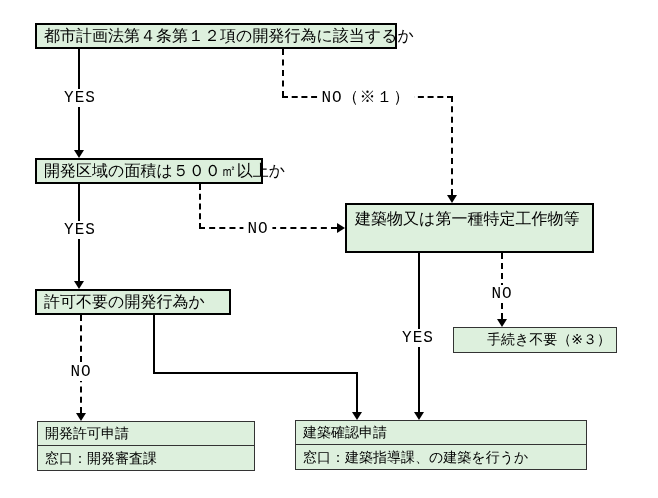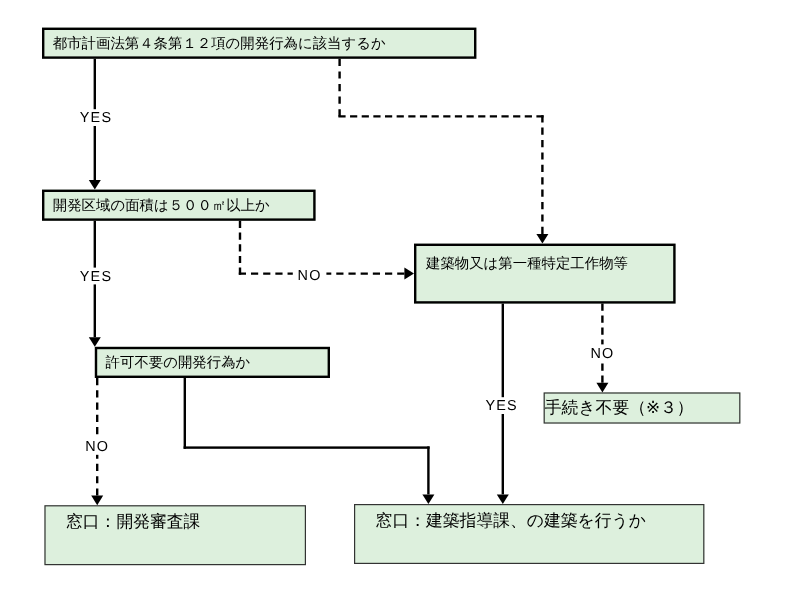--- a/index.html
+++ b/index.html
@@ -11,40 +11,40 @@
     font-family: "Liberation Sans", "DejaVu Sans", sans-serif;
     color: #000;
     overflow: hidden;
   }
   
   .qbox {
     position: absolute;
     box-sizing: border-box;
     background: var(--box-fill, #ddf0dd);
     border: 2px solid var(--box-border, #000);
-    font-size: 12px;
+    font-size: 16px;
     line-height: 22px;
     display: flex;
     align-items: center;
     padding: 0 7px;
     white-space: nowrap;
   }
   .qbox.multiline { display: block; padding: 3px 8px; line-height: 22px; }
   
   .rbox {
     position: absolute;
     box-sizing: border-box;
     background: var(--box-fill, #ddf0dd);
     border: 1px solid #333;
     font-size: 14px;
     white-space: nowrap;
   }
   .rbox .row1 { box-sizing: border-box; height: 24px; line-height: 23px; padding: 0 7px; border-bottom: 1px solid #333; }
-  .rbox .row2 { box-sizing: border-box; height: 24px; line-height: 24px; padding: 0 17px; }
-  .rbox.single { display: flex; align-items: center; justify-content: flex-start; }
+  .rbox .row2 { box-sizing: border-box; height: 24px; line-height: 24px; padding: 0 7px; }
+  .rbox.single { display: flex; align-items: center; justify-content: center; padding-left: 28px; }
   
   .vline { position: absolute; width: 0; border-left: 2px solid var(--line-color, #000); }
   .hline { position: absolute; height: 0; border-top: 2px solid var(--line-color, #000); }
   .vdash { position: absolute; width: 0; border-left: 2px dashed var(--line-color, #000); }
   .hdash { position: absolute; height: 0; border-top: 2px dashed var(--line-color, #000); }
   
   .arrow-down {
     position: absolute; width: 0; height: 0;
     border-left: 5px solid transparent;
     border-right: 5px solid transparent;
@@ -55,67 +55,70 @@
     border-top: 5px solid transparent;
     border-bottom: 5px solid transparent;
     border-left: 8px solid var(--line-color, #000);
   }
   
   .elabel {
     position: absolute;
     transform: translate(-50%, -50%);
     background: #fff;
     padding: 0 4px;
-    font-family: Liberation Sans, sans-serif;
-    font-size: 12px;
+    font-family: Liberation Mono, monospace;
+    font-size: 16px;
     letter-spacing: 1px;
     white-space: nowrap;
   }
 </style>
 </head>
 <body>
 
 <div class="stage">
 
   <div class="qbox" style="left:35px; top:23px; width:362px; height:26px;">
     <span>都市計画法第４条第１２項の開発行為に該当するか</span>
   </div>
 
   <div class="qbox" style="left:35px; top:158px; width:228px; height:26px;align-items:flex-end;">
     <span>開発区域の面積は５００㎡以上か</span>
   </div>
 
-  <div class="qbox" style="left:35px; top:289px; width:196px; height:26px;margin-left:44px;">
+  <div class="qbox" style="left:35px; top:289px; width:196px; height:26px;">
     <span>許可不要の開発行為か</span>
   </div>
 
-  <div class="qbox multiline" style="left:345px; top:203px; width:218px; height:50px;">
+  <div class="qbox multiline" style="left:345px; top:203px; width:249px; height:50px;">
     <div>建築物又は第一種特定工作物等</div>
   </div>
 
   <div class="rbox single" style="left:453px; top:327px; width:164px; height:26px;">
     <span>手続き不要（※３）</span>
   </div>
 
   <div class="rbox" style="left:37px; top:421px; width:218px; height:50px;">
+    <div class="row1">開発許可申請</div>
     <div class="row2">窓口：開発審査課</div>
   </div>
 
   <div class="rbox" style="left:295px; top:420px; width:292px; height:50px;">
+    <div class="row1">建築確認申請</div>
     <div class="row2">窓口：建築指導課、の建築を行うか</div>
   </div>
 
   <div class="vline" style="left:78px; top:49px; height:101px;"></div>
   <div class="arrow-down" style="left:74px; top:150px;"></div>
   <div class="elabel" style="left:80px; top:98px;">YES</div>
 
   <div class="vdash" style="left:282px; top:49px; height:48px;"></div>
   <div class="hdash" style="left:282px; top:96px; width:171px;"></div>
   <div class="vdash" style="left:451px; top:96px; height:99px;"></div>
   <div class="arrow-down" style="left:447px; top:195px;"></div>
+  <div class="elabel" style="left:366px; top:97px;">NO（※１）</div>
 
   <div class="vline" style="left:78px; top:184px; height:97px;"></div>
   <div class="arrow-down" style="left:74px; top:281px;"></div>
   <div class="elabel" style="left:80px; top:230px;">YES</div>
 
   <div class="vdash" style="left:199px; top:184px; height:45px;"></div>
   <div class="hdash" style="left:199px; top:227px; width:138px;"></div>
   <div class="arrow-right" style="left:337px; top:223px;"></div>
   <div class="elabel" style="left:258px; top:229px;">NO</div>
 

